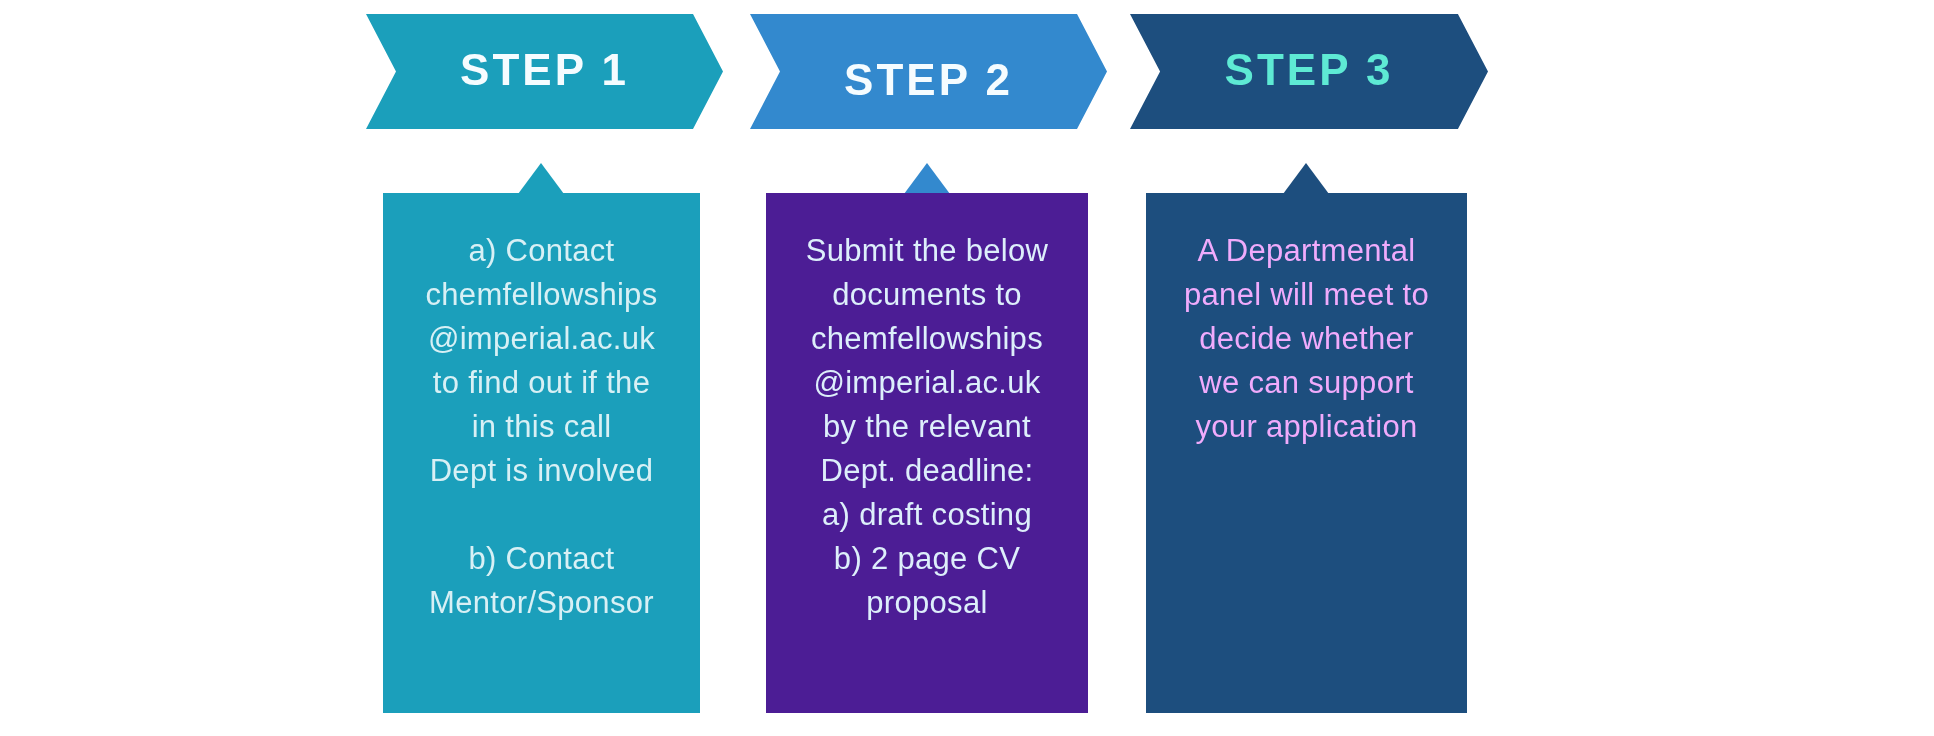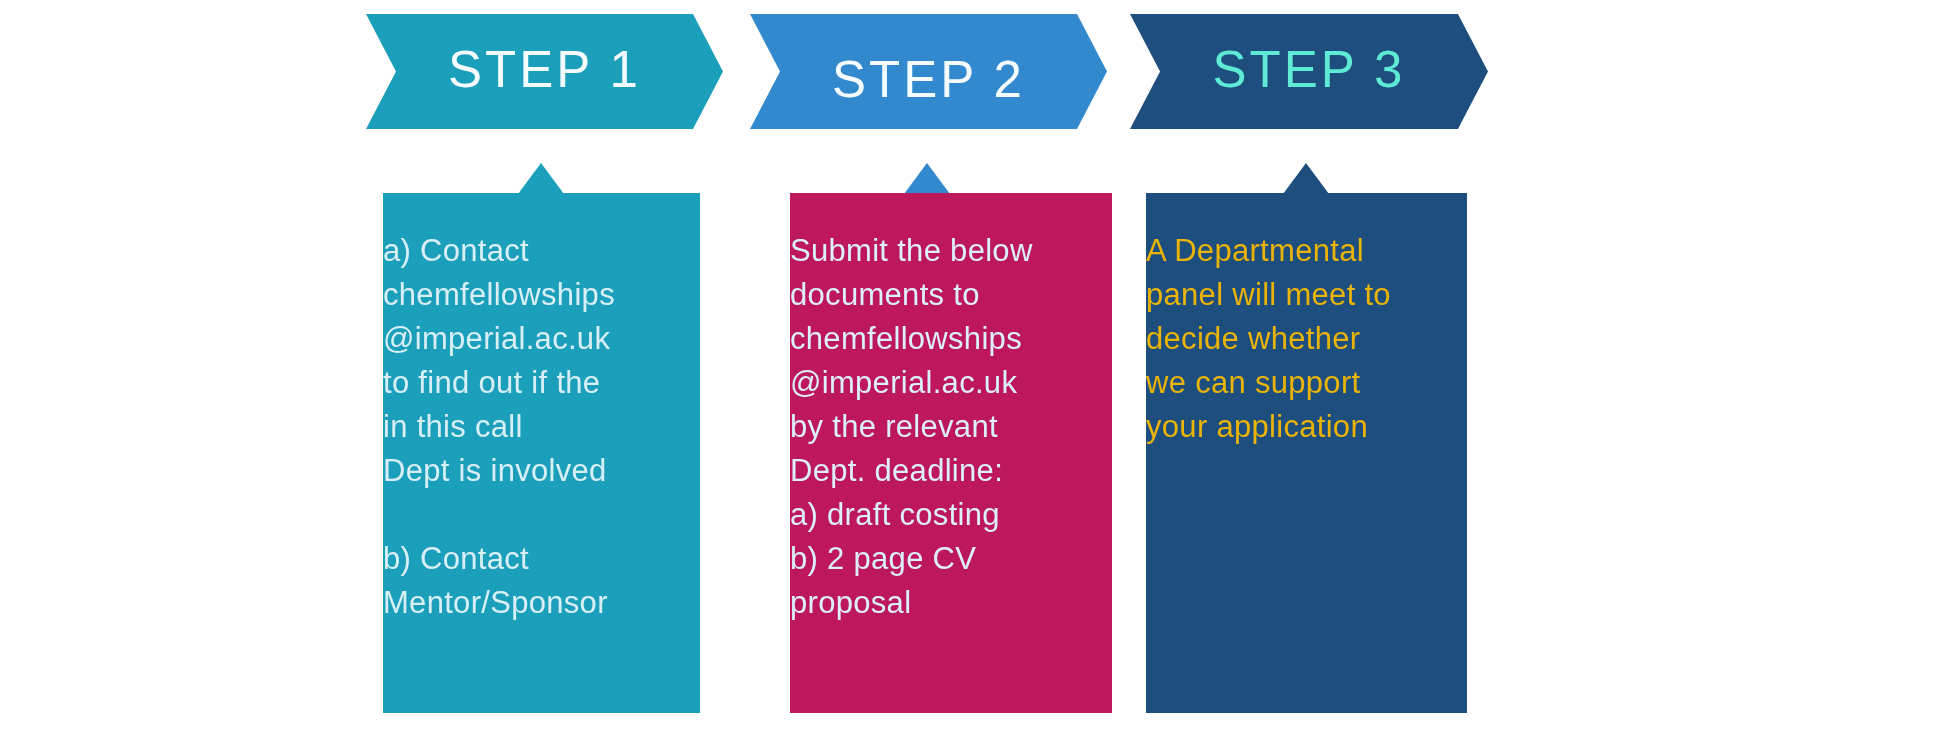--- a/index.html
+++ b/index.html
@@ -19,22 +19,22 @@
   .step-arrow {
     position: absolute;
     top: 14px;
     height: 115px;
     clip-path: polygon(0% 0%, 91.6% 0%, 100% 50%, 91.6% 100%, 0% 100%, 8.4% 50%);
     display: flex;
     align-items: center;
     justify-content: center;
   }
   .step-arrow .step-label {
-    font-size: 51px;
-    font-weight: 400;
+    font-size: 44px;
+    font-weight: 700;
     letter-spacing: 3px;
     line-height: 1;
     padding-bottom: 4px;
   }
   #arrow-1 { left: 366px;  width: 357px; }
   #arrow-2 { left: 750px;  width: 357px; }
   #arrow-3 { left: 1130px; width: 358px; }
 
   
   .connector-triangle {
@@ -50,20 +50,21 @@
   #triangle-2 { left: 904px;  }
   #triangle-3 { left: 1283px; }
 
   
   .step-box {
     position: absolute;
     top: 193px;
     height: 520px;
     box-sizing: border-box;
     padding-top: 36px;
+    text-align: center;
   }
   #box-1 { left: 383px;  width: 317px; }
   #box-2 { left: 766px;  width: 322px; }
   #box-3 { left: 1146px; width: 321px; }
 
   .box-text {
     font-size: 31px;
     line-height: 44px;
     letter-spacing: 0.3px;
     font-weight: 400;
@@ -90,40 +91,40 @@
         <div class="text-line">&nbsp;</div>
         <div class="text-line">b) Contact</div>
         <div class="text-line">Mentor/Sponsor</div>
       </div>
   </div>
 
   <div class="step-arrow" id="arrow-2" style="background: rgb(51, 137, 206);">
     <span class="step-label" style="color: rgb(245, 252, 255); margin-top: 20px;">STEP 2</span>
   </div>
   <div class="connector-triangle" id="triangle-2" style="border-bottom-color: rgb(51, 137, 206);"></div>
-  <div class="step-box" id="box-2" style="background: #be185d; margin-left: 24px;">
+  <div class="step-box" id="box-2" style="background: #4c1d95;">
     <div class="box-text" style="color: rgb(221, 239, 251);">
         <div class="text-line">Submit the below</div>
         <div class="text-line">documents to</div>
         <div class="text-line">chemfellowships</div>
         <div class="text-line">@imperial.ac.uk</div>
         <div class="text-line">by the relevant</div>
         <div class="text-line">Dept. deadline:</div>
         <div class="text-line">a) draft costing</div>
         <div class="text-line">b) 2 page CV</div>
         <div class="text-line">proposal</div>
       </div>
   </div>
 
   <div class="step-arrow" id="arrow-3" style="background: rgb(29, 78, 126);">
     <span class="step-label" style="color: #5eead4;">STEP 3</span>
   </div>
   <div class="connector-triangle" id="triangle-3" style="border-bottom-color: rgb(29, 78, 126);"></div>
   <div class="step-box" id="box-3" style="background: rgb(29, 78, 126);">
-    <div class="box-text" style="color: #eab308;">
+    <div class="box-text" style="color: #f0abfc;">
         <div class="text-line">A Departmental</div>
         <div class="text-line">panel will meet to</div>
         <div class="text-line">decide whether</div>
         <div class="text-line">we can support</div>
         <div class="text-line">your application</div>
       </div>
   </div>
 
 </div>
 

